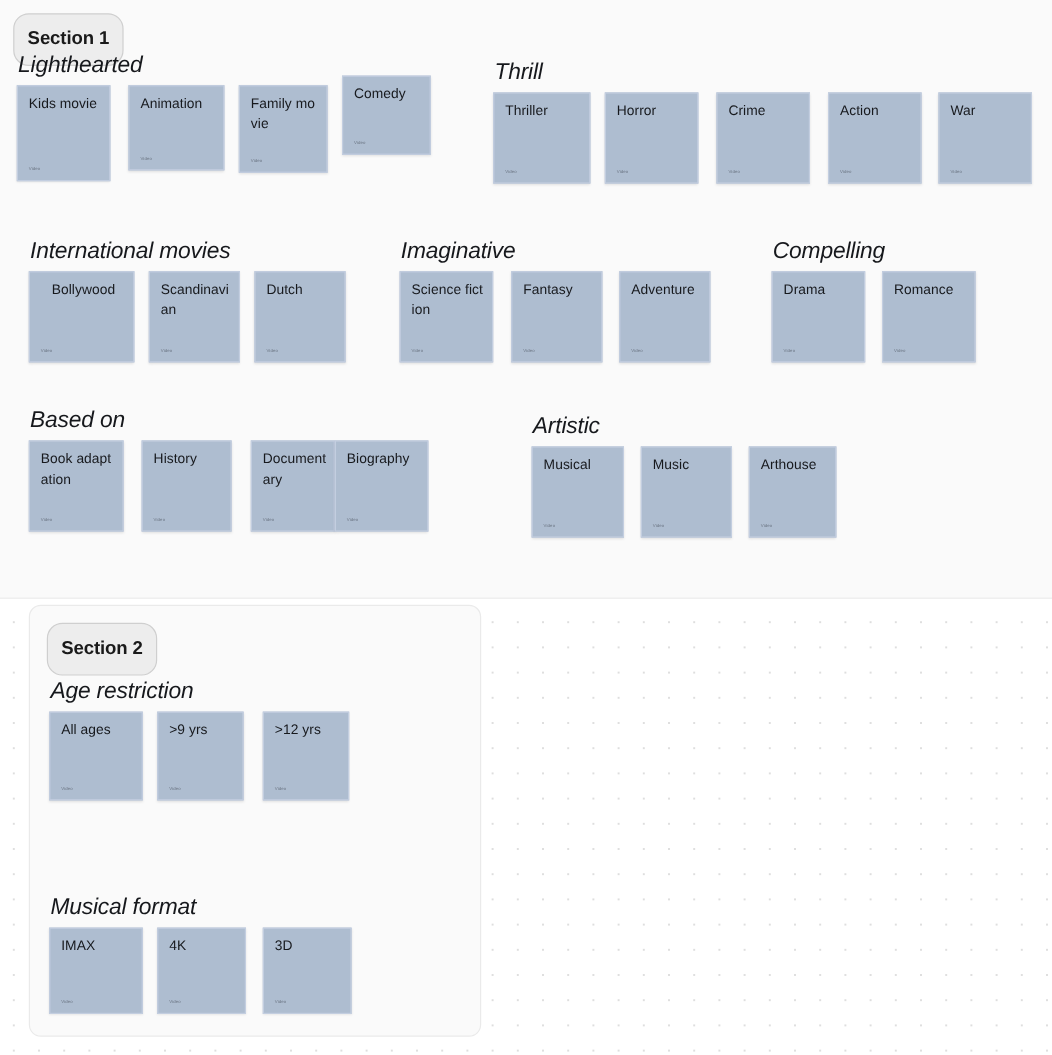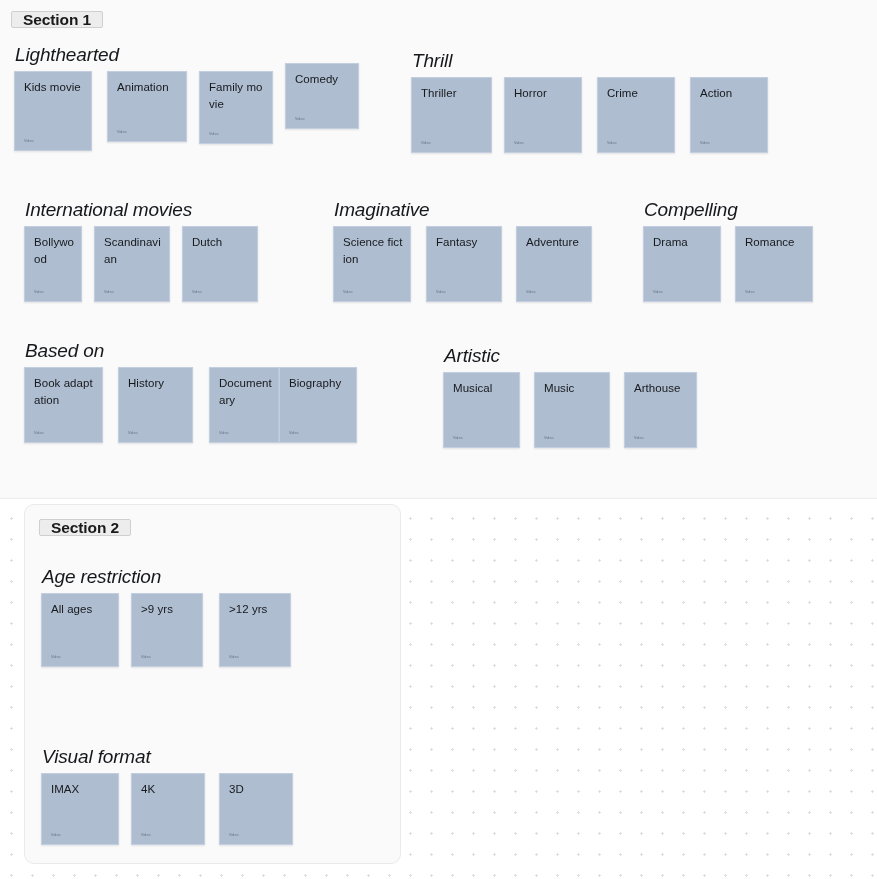--- a/index.html
+++ b/index.html
@@ -46,25 +46,25 @@
     background: #fafafa;
     border: 1px solid #eaeaea;
     border-radius: 10px;
   }
 
   
   .section-badge {
     position: absolute;
     display: inline-flex;
     align-items: center;
-    height: 17px;
+    height: 44px;
     padding: 0 11px;
     background: #ededed;
     border: 1px solid #cfcfcf;
-    border-radius: 2px;
+    border-radius: 13px;
     font-size: 15.5px;
     font-weight: bold;
     color: #1a1a1a;
     letter-spacing: -0.1px;
     white-space: nowrap;
   }
   #badge1 { left: 11px; top: 11px; }
   #badge2 { left: 14px; top: 14px; }
 
   
@@ -165,27 +165,31 @@
           <div class="card-meta">Video</div>
         </div>
         <div class="card" style="width:78px;height:76px;margin-right:15px;">
           <div class="card-label">Crime</div>
           <div class="card-meta">Video</div>
         </div>
         <div class="card" style="width:78px;height:76px;margin-right:14px;">
           <div class="card-label">Action</div>
           <div class="card-meta">Video</div>
         </div>
+        <div class="card" style="width:78px;height:76px;">
+          <div class="card-label">War</div>
+          <div class="card-meta">Video</div>
+        </div>
       </div>
     </div>
 
     <div class="group" style="left:24px; top:199px;">
       <div class="group-title">International movies</div>
       <div class="card-row">
-        <div class="card" style="width:58px;height:76px;margin-right:12px;">
+        <div class="card" style="width:88px;height:76px;margin-right:12px;text-align:center;">
           <div class="card-label">Bollywood</div>
           <div class="card-meta">Video</div>
         </div>
         <div class="card" style="width:76px;height:76px;margin-right:12px;">
           <div class="card-label">Scandinavian</div>
           <div class="card-meta">Video</div>
         </div>
         <div class="card" style="width:76px;height:76px;">
           <div class="card-label">Dutch</div>
           <div class="card-meta">Video</div>
@@ -283,21 +287,21 @@
           <div class="card-meta">Video</div>
         </div>
         <div class="card" style="width:72px;height:74px;">
           <div class="card-label">&gt;12 yrs</div>
           <div class="card-meta">Video</div>
         </div>
       </div>
     </div>
 
     <div class="group" style="left:16px; top:241px;">
-      <div class="group-title">Visual format</div>
+      <div class="group-title">Musical format</div>
       <div class="card-row">
         <div class="card" style="width:78px;height:72px;margin-right:12px;">
           <div class="card-label">IMAX</div>
           <div class="card-meta">Video</div>
         </div>
         <div class="card" style="width:74px;height:72px;margin-right:14px;">
           <div class="card-label">4K</div>
           <div class="card-meta">Video</div>
         </div>
         <div class="card" style="width:74px;height:72px;">

